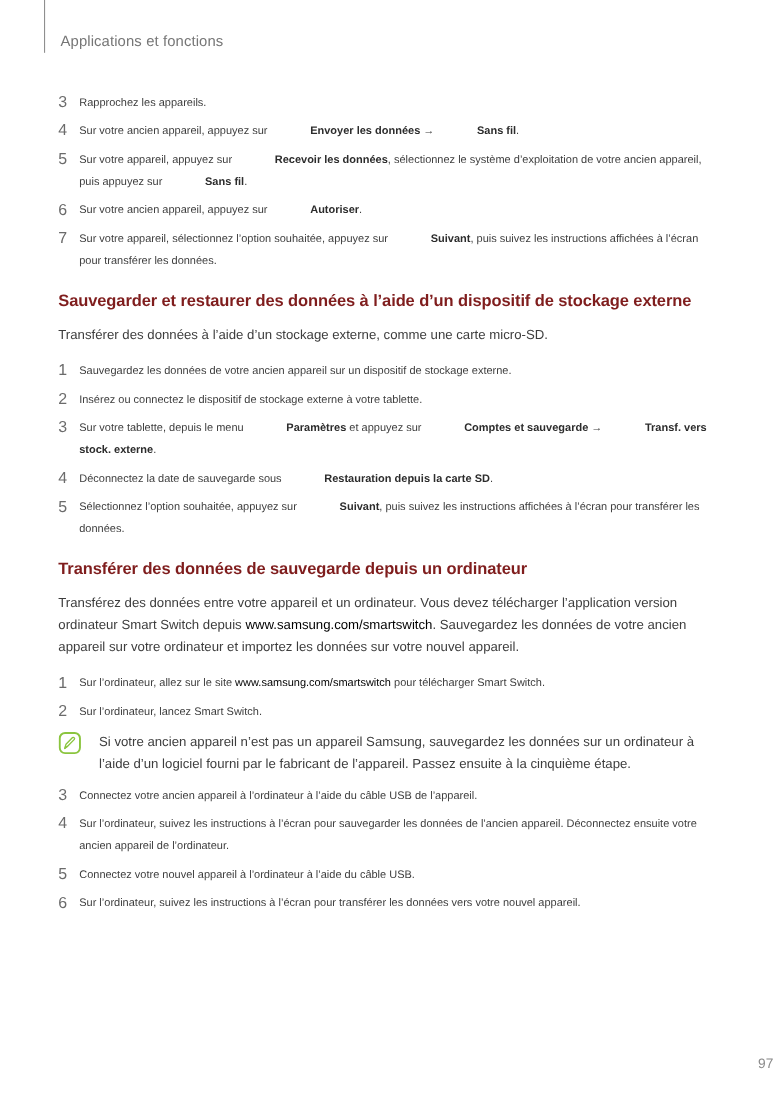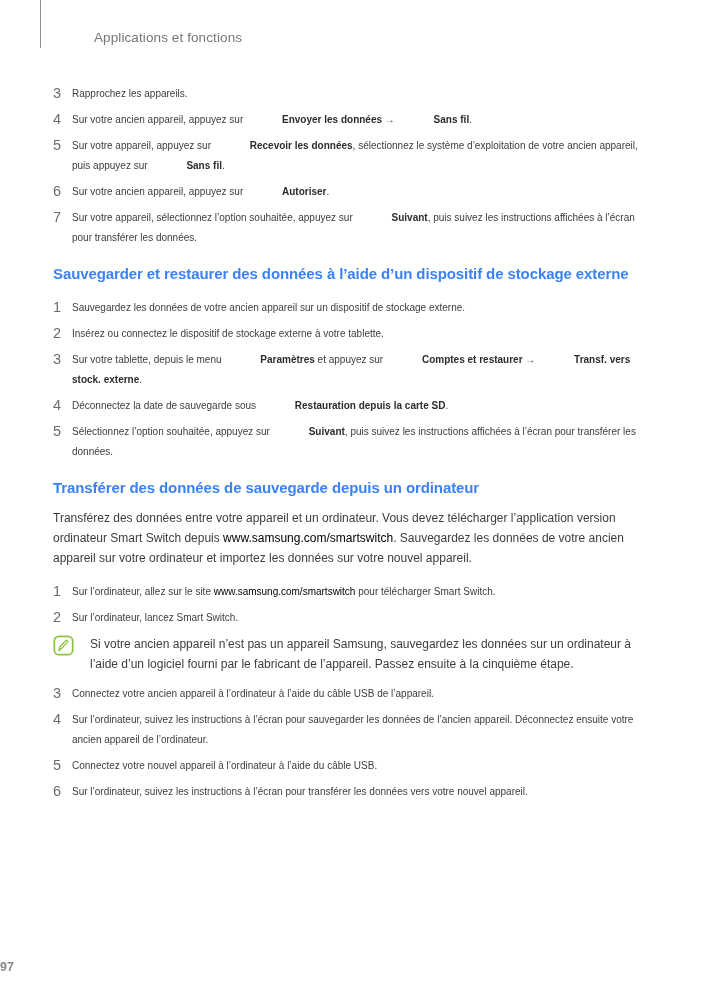--- a/index.html
+++ b/index.html
@@ -6,44 +6,44 @@
   .page {
     position:relative; width:703px; height:994px; background:#ffffff;
     font-family:"Liberation Sans", sans-serif; color:#3d3d3d; overflow:hidden;
   }
   .header {
     position:absolute; top:0; left:40px; height:48px;
     display:flex; align-items:flex-end;
     border-left:1px solid #8f8f8f;
     padding:0 0 3px 14px; box-sizing:border-box;
   }
-  .header-title { font-size:13.5px; color:#767676; letter-spacing:0.1px;margin-left:39px; }
+  .header-title { font-size:13.5px; color:#767676; letter-spacing:0.1px; }
   .content { position:absolute; left:53px; top:84px; width:596px; }
   .section-heading {
-    font-size:15px; font-weight:bold; color:#3b82f6;
+    font-size:15px; font-weight:bold; color:#7f1d1d;
     margin:16px 0 0 0; line-height:20px; letter-spacing:-0.1px;
   }
   .para { font-size:12px; line-height:20px; margin:10px 0 0 0; color:#3d3d3d; }
   .nlist { margin-top:14px; }
   .nlist.first { margin-top:0; }
   .li { display:flex; margin-bottom:6px; }
   .li-num {
     flex:0 0 19px; font-size:14.5px; color:#6b6b6b; line-height:19px;
     font-weight:normal;
   }
   .li-text { flex:1; font-size:10px; line-height:20px; }
   .seg-n { color:#3d3d3d; }
   .seg-b { font-weight:bold; color:#2c2c2c;padding-left:36px; }
   .seg-l { color:#000000; cursor:pointer; }
   .note { display:flex; margin:4px 0 10px 0; }
   .note-icon-wrap { flex:0 0 21px; margin-right:16px; padding-top:1px; }
   .note-text { flex:1; font-size:12px; line-height:20px; }
   .footer {
     position:absolute; bottom:20px; left:0; width:100%;
-    text-align:left; font-size:12.5px; color:#8a8a8a;font-weight:bold;
+    text-align:right; font-size:12.5px; color:#8a8a8a;
   }
 </style>
 </head>
 <body>
 
 <div class="page">
   <div class="header">
     <span class="header-title">Applications et fonctions</span>
   </div>
 
@@ -64,32 +64,33 @@
         <div class="li">
           <span class="li-num">6</span>
           <div class="li-text"><span class="seg-n">Sur votre ancien appareil, appuyez sur </span><span class="seg-b">Autoriser</span><span class="seg-n">.</span></div>
         </div>
         <div class="li">
           <span class="li-num">7</span>
           <div class="li-text"><span class="seg-n">Sur votre appareil, sélectionnez l’option souhaitée, appuyez sur </span><span class="seg-b">Suivant</span><span class="seg-n">, puis suivez les instructions affichées à l’écran pour transférer les données.</span></div>
         </div>
       </div>
       <h2 class="section-heading">Sauvegarder et restaurer des données à l’aide d’un dispositif de stockage externe</h2>
+      <p class="para"><span class="seg-n">Transférer des données à l’aide d’un stockage externe, comme une carte micro-SD.</span></p>
       <div class="nlist">
         <div class="li">
           <span class="li-num">1</span>
           <div class="li-text"><span class="seg-n">Sauvegardez les données de votre ancien appareil sur un dispositif de stockage externe.</span></div>
         </div>
         <div class="li">
           <span class="li-num">2</span>
           <div class="li-text"><span class="seg-n">Insérez ou connectez le dispositif de stockage externe à votre tablette.</span></div>
         </div>
         <div class="li">
           <span class="li-num">3</span>
-          <div class="li-text"><span class="seg-n">Sur votre tablette, depuis le menu </span><span class="seg-b">Paramètres</span><span class="seg-n"> et appuyez sur </span><span class="seg-b">Comptes et restaurer</span><span class="seg-n"> → </span><span class="seg-b">Transf. vers stock. externe</span><span class="seg-n">.</span></div>
+          <div class="li-text"><span class="seg-n">Sur votre tablette, depuis le menu </span><span class="seg-b">Paramètres</span><span class="seg-n"> et appuyez sur </span><span class="seg-b">Comptes et sauvegarde</span><span class="seg-n"> → </span><span class="seg-b">Transf. vers stock. externe</span><span class="seg-n">.</span></div>
         </div>
         <div class="li">
           <span class="li-num">4</span>
           <div class="li-text"><span class="seg-n">Déconnectez la date de sauvegarde sous </span><span class="seg-b">Restauration depuis la carte SD</span><span class="seg-n">.</span></div>
         </div>
         <div class="li">
           <span class="li-num">5</span>
           <div class="li-text"><span class="seg-n">Sélectionnez l’option souhaitée, appuyez sur </span><span class="seg-b">Suivant</span><span class="seg-n">, puis suivez les instructions affichées à l’écran pour transférer les données.</span></div>
         </div>
       </div>

